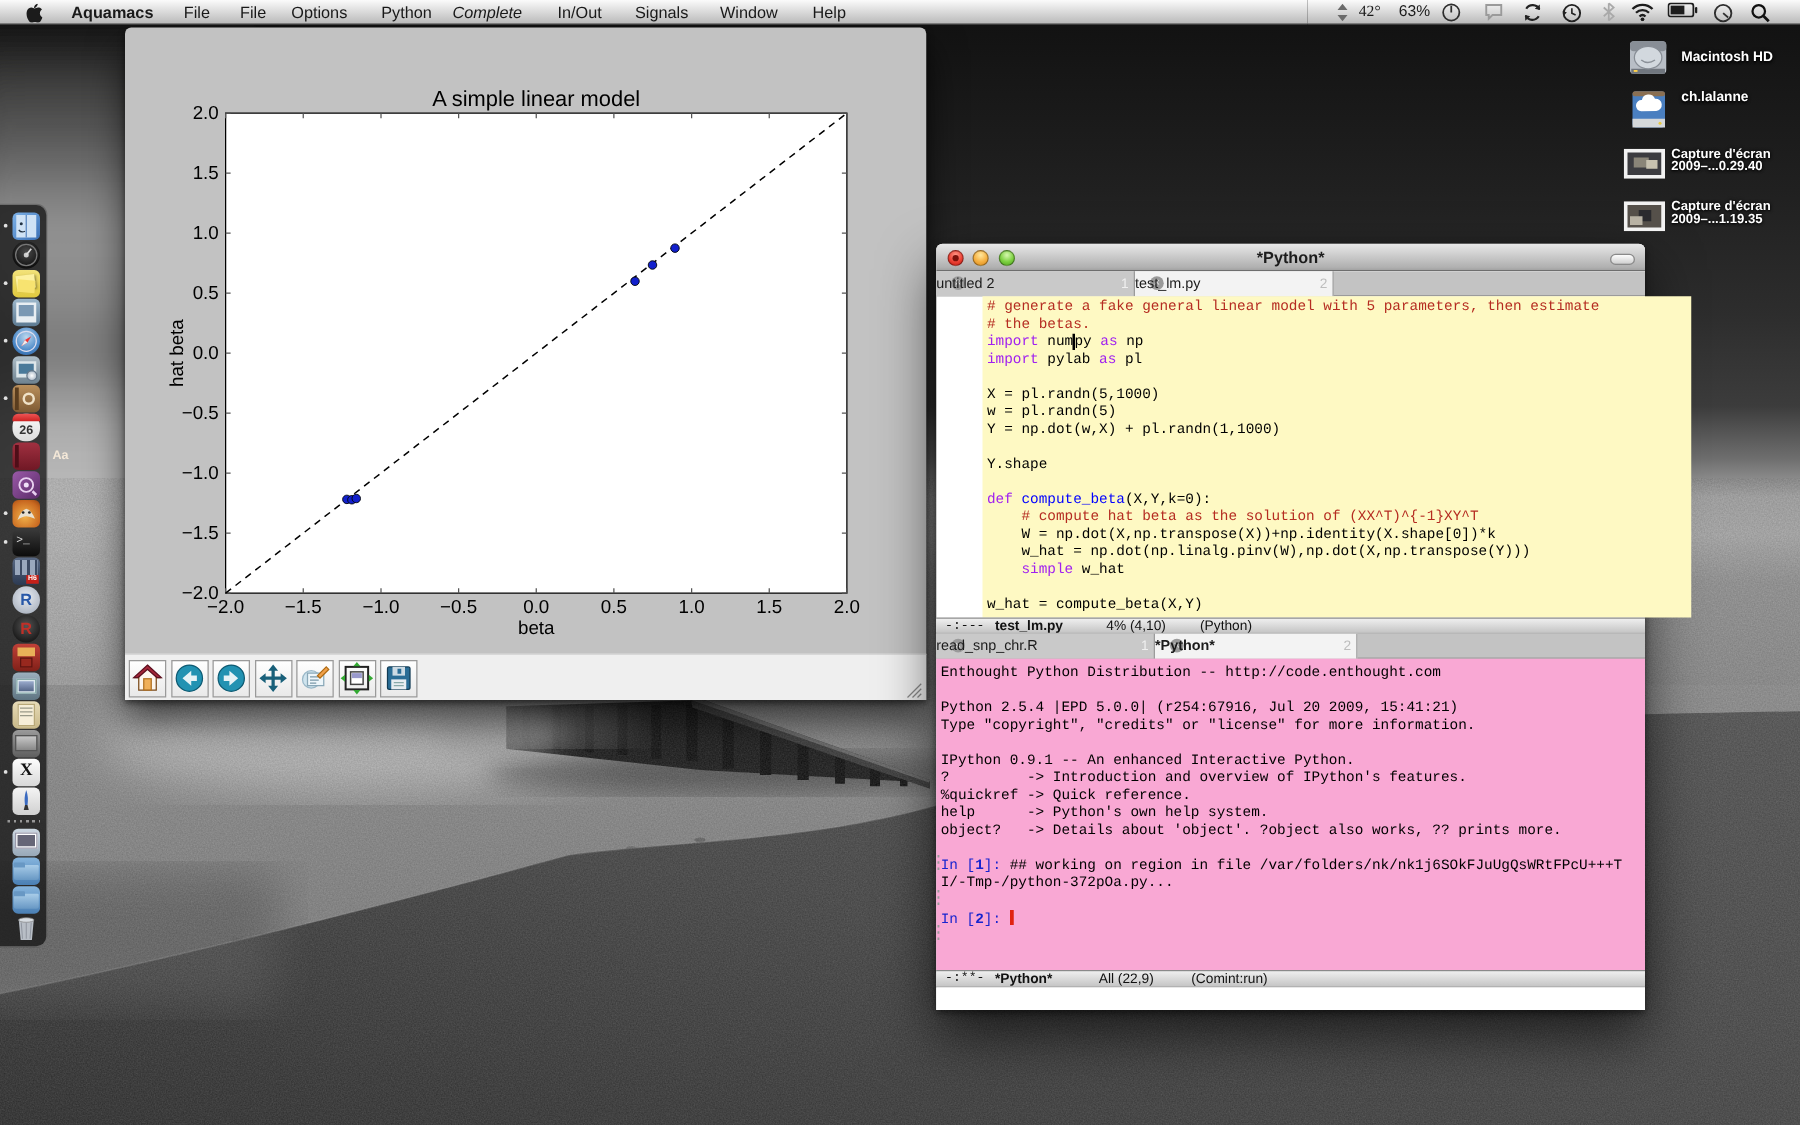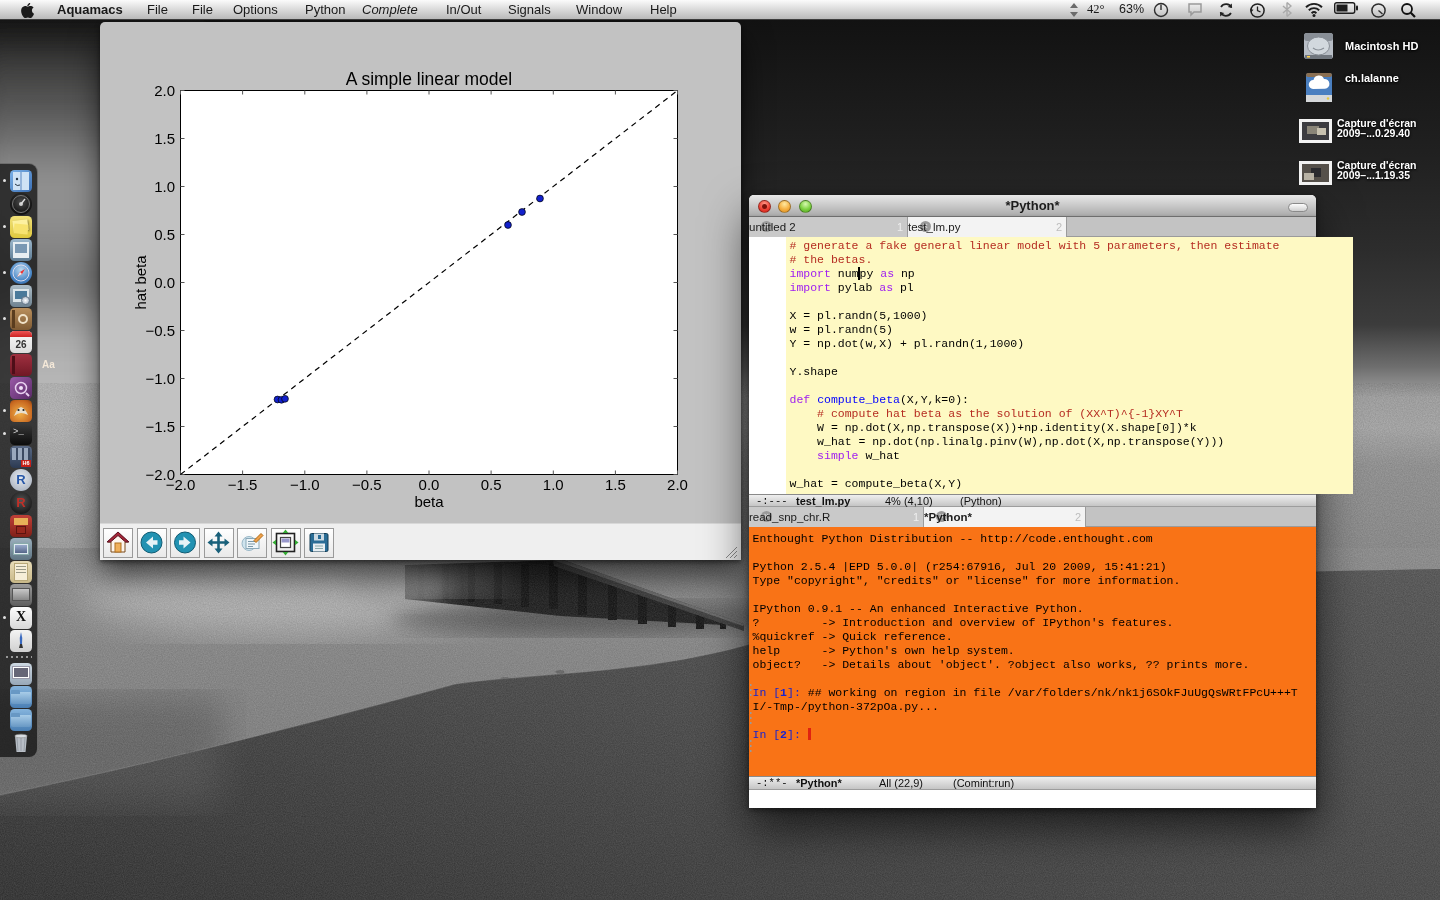--- a/index.html
+++ b/index.html
@@ -408,21 +408,21 @@
         <span class="cap">read_snp_chr.R</span>
         <span class="n">1</span>
       </div>
   <div class="tab" style="left:175px;width:162px;background:#f3f3f3;">
         <span class="x">×</span>
         <span class="cap" style="font-weight:bold;">*Python*</span>
         <span class="n" style="color:#bdbdbd;">2</span>
       </div>
  </div>
 
- <div style="position:absolute;left:0;top:332px;width:100%;height:249px;background:#f97316;overflow:hidden;">
+ <div style="position:absolute;left:0;top:332px;width:100%;height:249px;background:#f9a8d4;overflow:hidden;">
   <pre style="position:absolute;left:3.5px;top:4.6px;">Enthought Python Distribution -- http://code.enthought.com
 
 Python 2.5.4 |EPD 5.0.0| (r254:67916, Jul 20 2009, 15:41:21)
 Type "copyright", "credits" or "license" for more information.
 
 IPython 0.9.1 -- An enhanced Interactive Python.
 ?         -&gt; Introduction and overview of IPython's features.
 %quickref -&gt; Quick reference.
 help      -&gt; Python's own help system.
 object?   -&gt; Details about 'object'. ?object also works, ?? prints more.
@@ -483,21 +483,21 @@
       </svg></div>
  <div class="dk" style="top:121px;background:linear-gradient(#aebec8,#6e8290);">
       <div style="position:absolute;left:3px;top:4px;width:16px;height:13px;background:#dce6ea;"></div>
       <div style="position:absolute;left:5px;top:6px;width:12px;height:8px;background:#4a7a9a;"></div>
       <div style="position:absolute;right:2px;bottom:2px;width:9px;height:9px;border-radius:50%;background:radial-gradient(#fff,#9ab);border:1px solid #678;"></div>
     </div>
  <div class="dk" style="top:144px;background:linear-gradient(#b98f5c,#7e5a33);">
       <div style="position:absolute;left:2px;top:2px;bottom:2px;width:3px;background:#5a3d1e;"></div>
       <div style="position:absolute;left:8px;top:6px;width:10px;height:10px;border-radius:50%;border:2px solid #f0e2c8;"></div>
     </div>
- <div class="dk" style="top:167px;background:linear-gradient(#fbfbfb,#dcdcdc);">
+ <div class="dk" style="top:167px;background:linear-gradient(#fbfbfb,#dcdcdc);border-radius:10px;">
       <div style="position:absolute;left:0;top:0;width:100%;height:6px;background:linear-gradient(#e55,#c22);border-radius:4.5px 4.5px 0 0;"></div>
       <div style="position:absolute;width:100%;top:8px;text-align:center;font-size:10px;font-weight:bold;color:#333;">26</div>
     </div>
  <div class="dk" style="top:190px;background:linear-gradient(#a03040,#701825);">
       <div style="position:absolute;left:2px;top:2px;bottom:2px;width:2.5px;background:#4e0e18;"></div>
       <div style="position:absolute;width:100%;top:5px;text-align:center;font-size:10px;font-weight:bold;color:#f4e8d8;padding-left:32px;">Aa</div>
     </div>
  <div class="dk" style="top:213px;background:linear-gradient(135deg,#9a5aa8,#5a2a68);"><svg width="22" height="22" viewBox="0 0 22 22">
         <circle cx="11" cy="11" r="5.5" fill="none" stroke="#e8d0f0" stroke-width="1.5"></circle>
         <circle cx="11" cy="11" r="2" fill="#f0e0f8"></circle>

